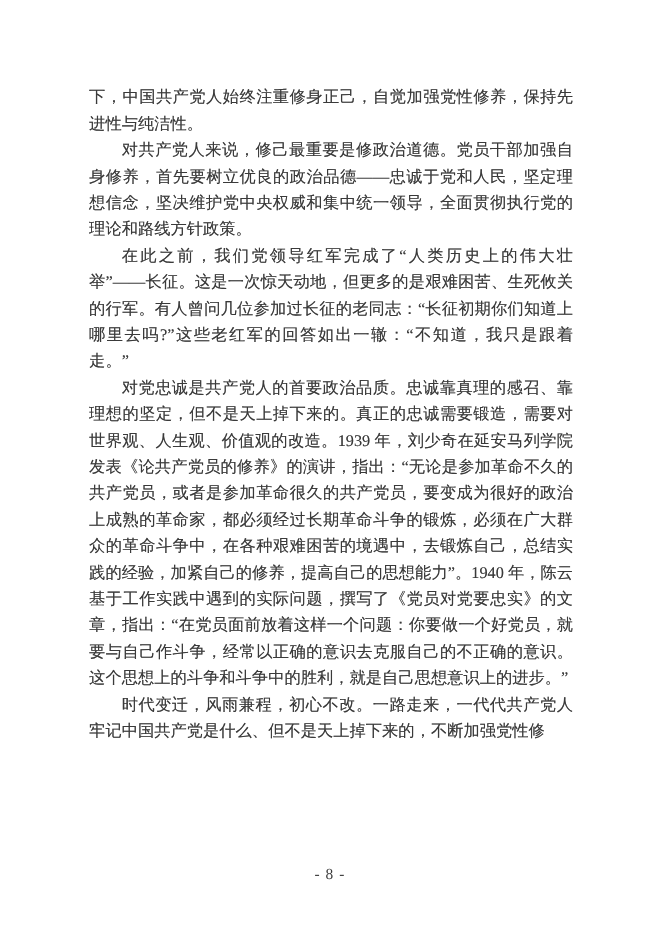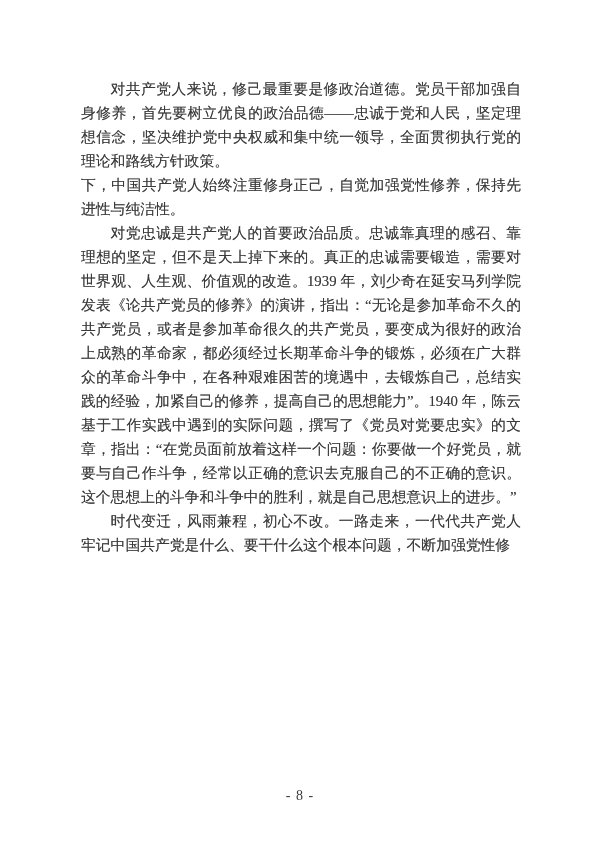--- a/index.html
+++ b/index.html
@@ -53,26 +53,27 @@
     letter-spacing: 1px;
     color: #3a3a3a;
   }
 </style>
 </head>
 <body>
 
 <div class="page">
 
   <div class="content">
+    <p class="para">下，中国共产党人始终注重修身正己，自觉加强党性修养，保持先进性与纯洁性。</p>
+
     <p class="para indented">对共产党人来说，修己最重要是修政治道德。党员干部加强自身修养，首先要树立优良的政治品德——忠诚于党和人民，坚定理想信念，坚决维护党中央权威和集中统一领导，全面贯彻执行党的理论和路线方针政策。</p>
 
-    <p class="para">下，中国共产党人始终注重修身正己，自觉加强党性修养，保持先进性与纯洁性。</p>
 
-
+    <p class="para indented">在此之前，我们党领导红军完成了“人类历史上的伟大壮举”——长征。这是一次惊天动地，但更多的是艰难困苦、生死攸关的行军。有人曾问几位参加过长征的老同志：“长征初期你们知道上哪里去吗?”这些老红军的回答如出一辙：“不知道，我只是跟着走。”</p>
 
     <p class="para indented">对党忠诚是共产党人的首要政治品质。忠诚靠真理的感召、靠理想的坚定，但不是天上掉下来的。真正的忠诚需要锻造，需要对世界观、人生观、价值观的改造。1939 年，刘少奇在延安马列学院发表《论共产党员的修养》的演讲，指出：“无论是参加革命不久的共产党员，或者是参加革命很久的共产党员，要变成为很好的政治上成熟的革命家，都必须经过长期革命斗争的锻炼，必须在广大群众的革命斗争中，在各种艰难困苦的境遇中，去锻炼自己，总结实践的经验，加紧自己的修养，提高自己的思想能力”。1940 年，陈云基于工作实践中遇到的实际问题，撰写了《党员对党要忠实》的文章，指出：“在党员面前放着这样一个问题：你要做一个好党员，就要与自己作斗争，经常以正确的意识去克服自己的不正确的意识。这个思想上的斗争和斗争中的胜利，就是自己思想意识上的进步。”</p>
 
-    <p class="para indented">时代变迁，风雨兼程，初心不改。一路走来，一代代共产党人牢记中国共产党是什么、要干什么这个根本问题，不断加强党性修</p>
+    <p class="para indented">时代变迁，风雨兼程，初心不改。一路走来，一代代共产党人牢记中国共产党是什么、但不是天上掉下来的，不断加强党性修</p>
   </div>
 
   <div class="page-footer">- 8 -</div>
 
 </div>
 
 </body></html>

